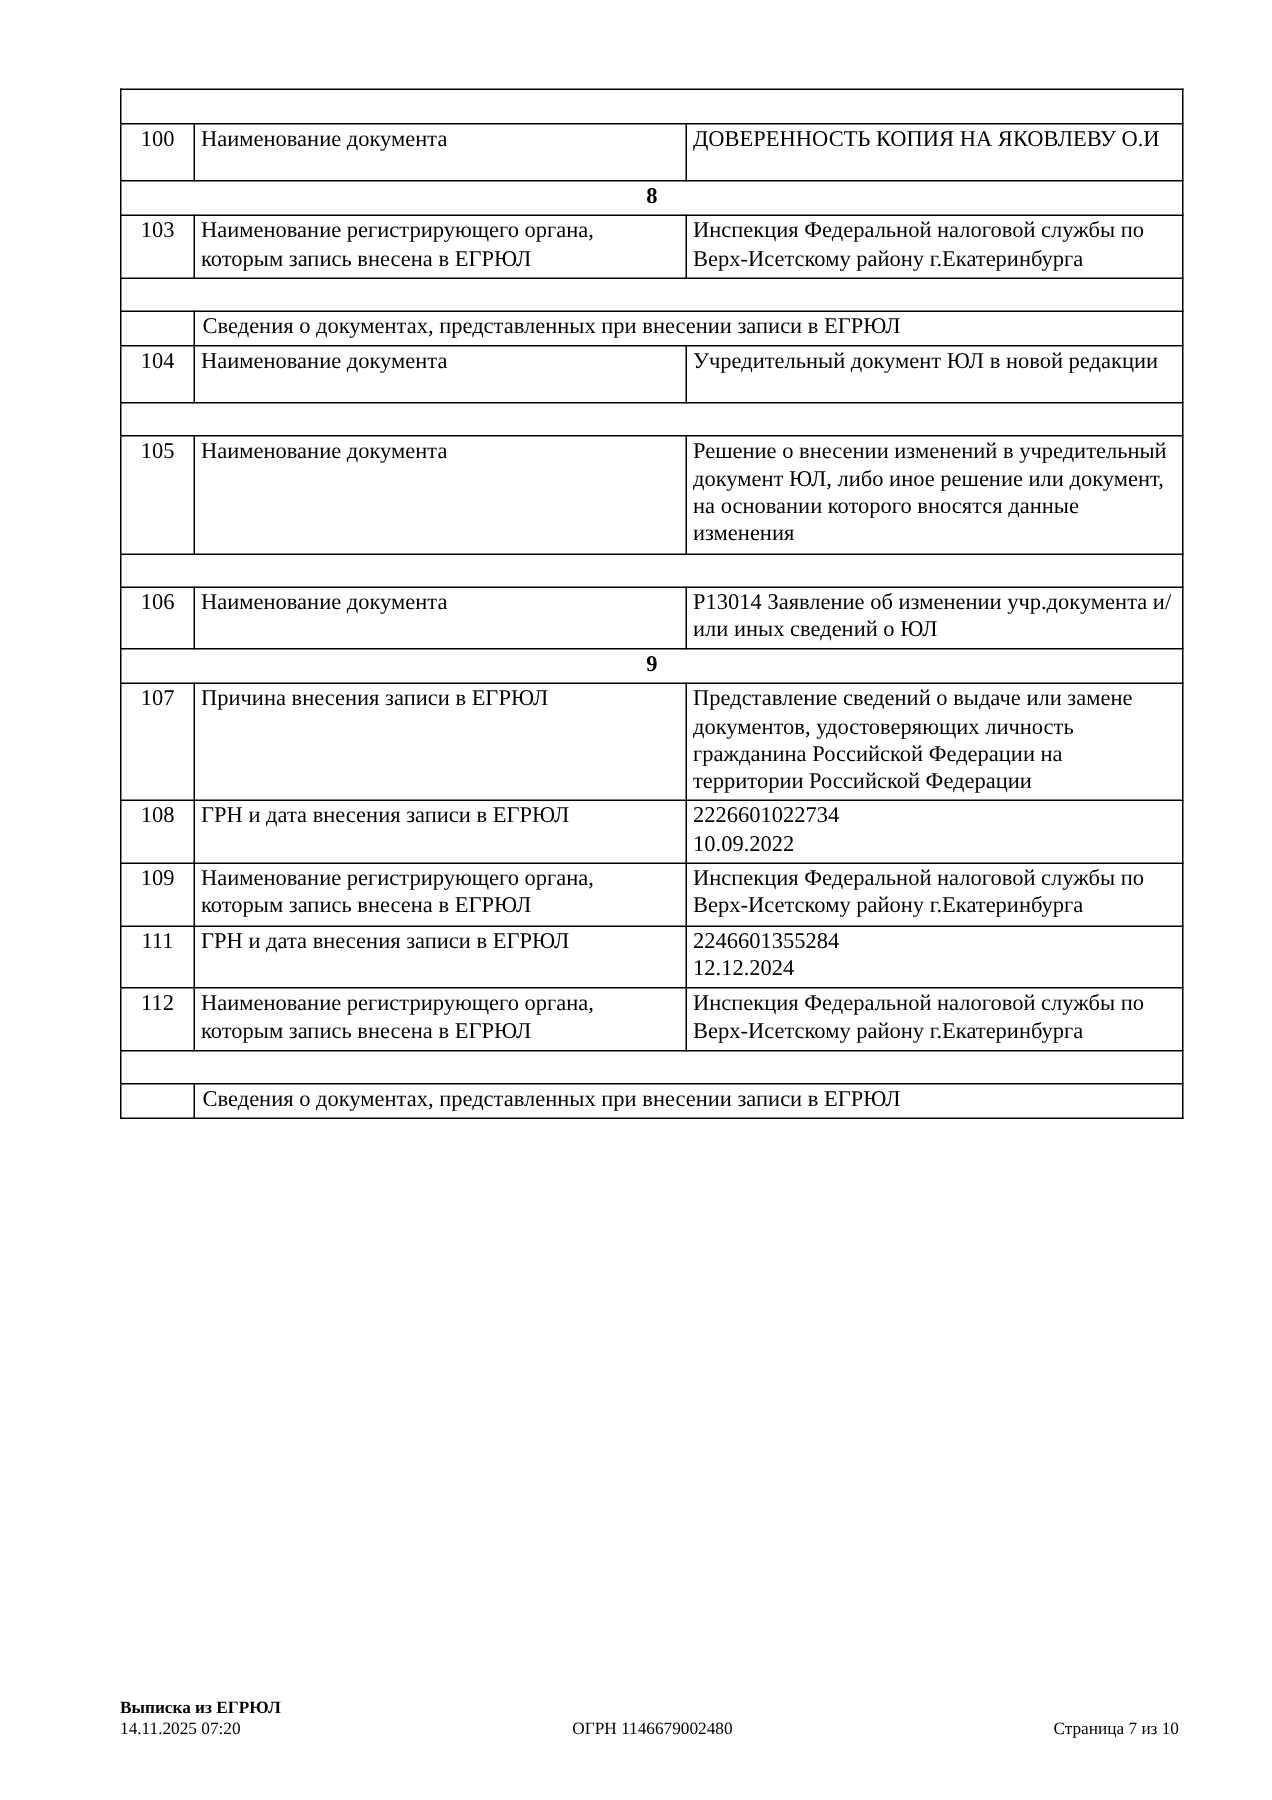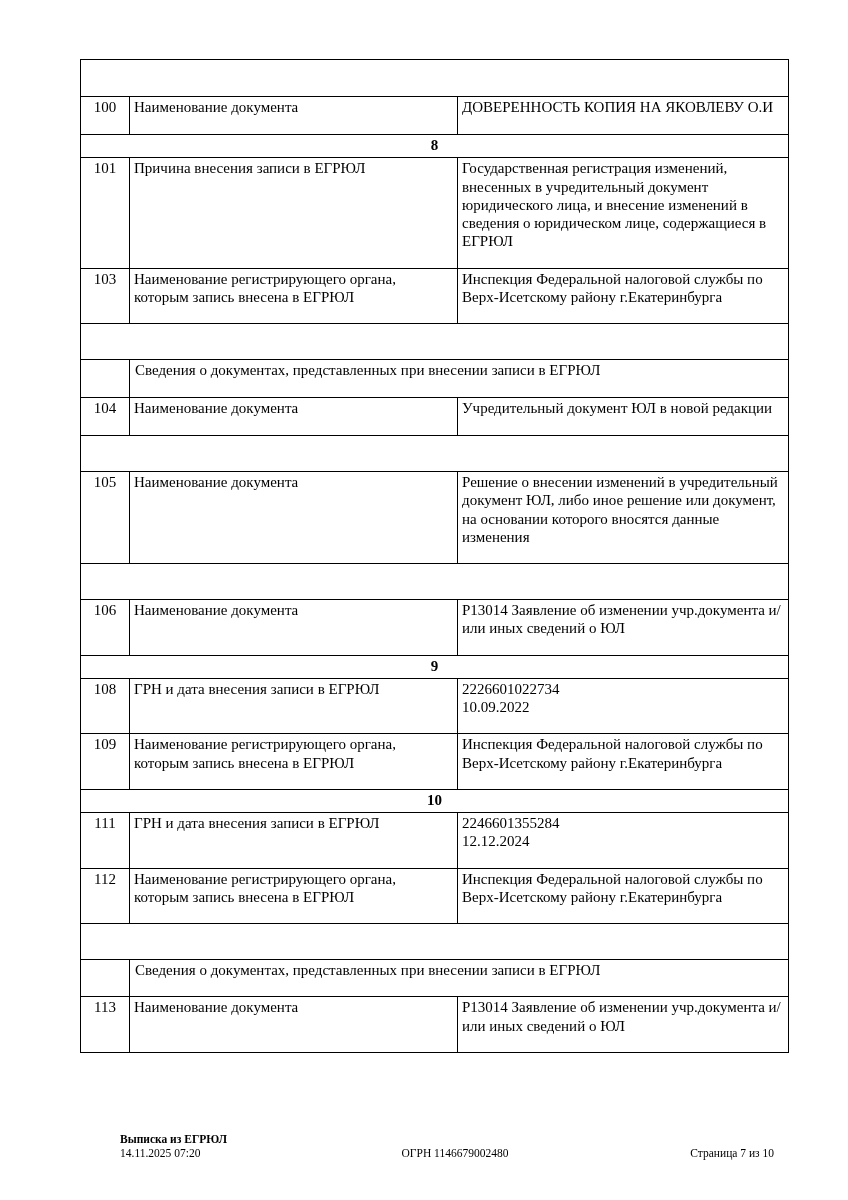--- a/index.html
+++ b/index.html
@@ -7,36 +7,36 @@
     width:848px; height:1200px; position:relative;
     background:#ffffff; color:#000;
     font-family:"Liberation Serif","DejaVu Serif",serif;
   }
   table.egrul {
     position:absolute; left:80px; top:59px; width:708px;
     border-collapse:collapse; table-layout:fixed;
   }
   td {
     border:1px solid #000; vertical-align:top;
-    font-size:15px; line-height:1.22; padding:1px 4px 17px 4px;
+    font-size:15px; line-height:1.22; padding:1px 4px 3px 4px;
     overflow:hidden; word-wrap:break-word;
   }
   td.num   { text-align:center; padding:1px 2px 18px 2px; }
   td.value { white-space:pre-line; }
   tr.spacer-row td  { height:17px; }
   tr.top-spacer td  { height:18px; }
   tr.section-row td { text-align:center; font-weight:bold; height:19px; padding:1px 4px 2px 4px; }
   tr.subheader-row td.text { padding-left:5px; }
   .footer {
     position:absolute; left:80px; right:58px; top:1133px;
-    font-size:11.5px; line-height:1.2;margin-left:40px;
+    font-size:11.5px; line-height:1.2;
   }
   .footer-doc   { font-weight:bold; }
   .footer-center{ position:absolute; left:0; right:0; top:14px; text-align:center; }
-  .footer-right { position:absolute; right:16px; top:14px;text-align:right; }
+  .footer-right { position:absolute; right:4px; top:14px;text-align:right; }
 </style>
 </head>
 <body>
 
 <table class="egrul">
   <colgroup>
     <col style="width:49px">
       <col style="width:328px">
       <col style="width:331px">
   </colgroup>
@@ -48,25 +48,20 @@
     <tr>
       <td class="num">100</td>
       <td class="label">Наименование документа</td>
       <td class="value">ДОВЕРЕННОСТЬ КОПИЯ НА ЯКОВЛЕВУ О.И</td>
     </tr>
 
     <tr class="section-row">
       <td colspan="3">8</td>
     </tr>
 
-    <tr>
-      <td class="num">101</td>
-      <td class="label">Причина внесения записи в ЕГРЮЛ</td>
-      <td class="value">Государственная регистрация изменений, внесенных в учредительный документ юридического лица, и внесение изменений в сведения о юридическом лице, содержащиеся в ЕГРЮЛ</td>
-    </tr>
 
 
     <tr>
       <td class="num">103</td>
       <td class="label">Наименование регистрирующего органа, которым запись внесена в ЕГРЮЛ</td>
       <td class="value">Инспекция Федеральной налоговой службы по Верх-Исетскому району г.Екатеринбурга</td>
     </tr>
 
     <tr class="spacer-row">
         <td colspan="3"></td>
@@ -100,37 +95,39 @@
     <tr>
       <td class="num">106</td>
       <td class="label">Наименование документа</td>
       <td class="value">Р13014 Заявление об изменении учр.документа и/или иных сведений о ЮЛ</td>
     </tr>
 
     <tr class="section-row">
       <td colspan="3">9</td>
     </tr>
 
+    <tr>
+      <td class="num">107</td>
+      <td class="label">Причина внесения записи в ЕГРЮЛ</td>
+      <td class="value">Представление сведений о выдаче или замене документов, удостоверяющих личность гражданина Российской Федерации на территории Российской Федерации</td>
+    </tr>
 
     <tr>
       <td class="num">108</td>
       <td class="label">ГРН и дата внесения записи в ЕГРЮЛ</td>
       <td class="value">2226601022734
 10.09.2022</td>
     </tr>
 
     <tr>
       <td class="num">109</td>
       <td class="label">Наименование регистрирующего органа, которым запись внесена в ЕГРЮЛ</td>
       <td class="value">Инспекция Федеральной налоговой службы по Верх-Исетскому району г.Екатеринбурга</td>
     </tr>
 
-    <tr class="section-row">
-      <td colspan="3">10</td>
-    </tr>
 
 
     <tr>
       <td class="num">111</td>
       <td class="label">ГРН и дата внесения записи в ЕГРЮЛ</td>
       <td class="value">2246601355284
 12.12.2024</td>
     </tr>
 
     <tr>
@@ -141,25 +138,20 @@
 
     <tr class="spacer-row">
         <td colspan="3"></td>
       </tr>
 
     <tr class="subheader-row">
       <td class="num"></td>
       <td class="text" colspan="2">Сведения о документах, представленных при внесении записи в ЕГРЮЛ</td>
     </tr>
 
-    <tr>
-      <td class="num">113</td>
-      <td class="label">Наименование документа</td>
-      <td class="value">Р13014 Заявление об изменении учр.документа и/или иных сведений о ЮЛ</td>
-    </tr>
   </tbody>
 </table>
 
 <div class="footer">
   <div class="footer-left">
     <div class="footer-doc">Выписка из ЕГРЮЛ</div>
     <div class="footer-date">14.11.2025 07:20</div>
   </div>
   <div class="footer-center">ОГРН 1146679002480</div>
   <div class="footer-right">Страница 7 из 10</div>

